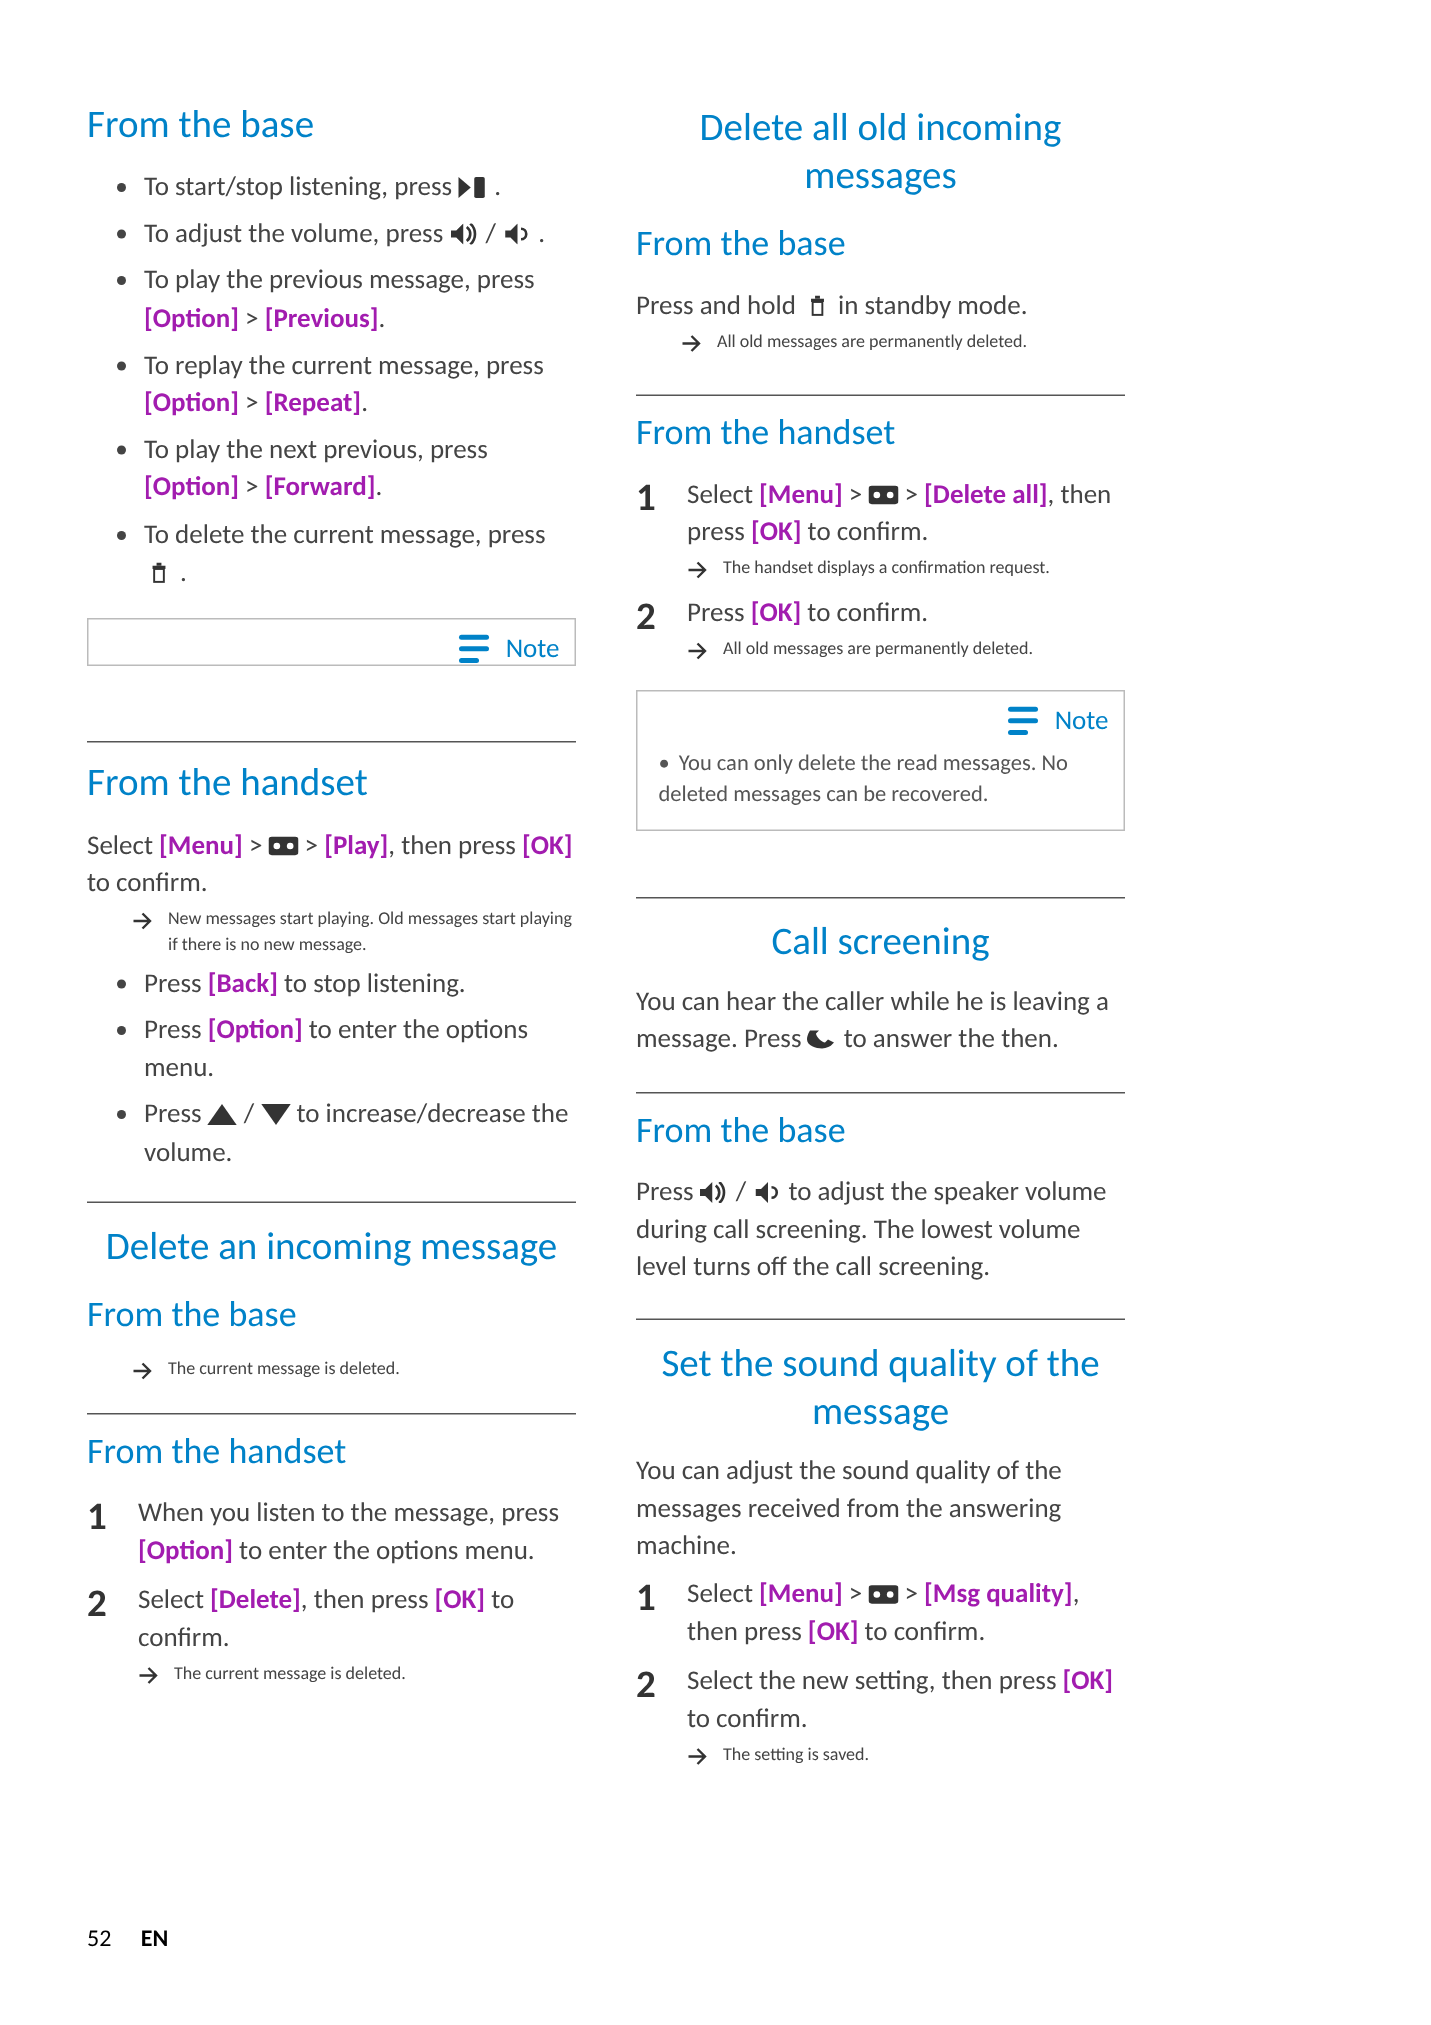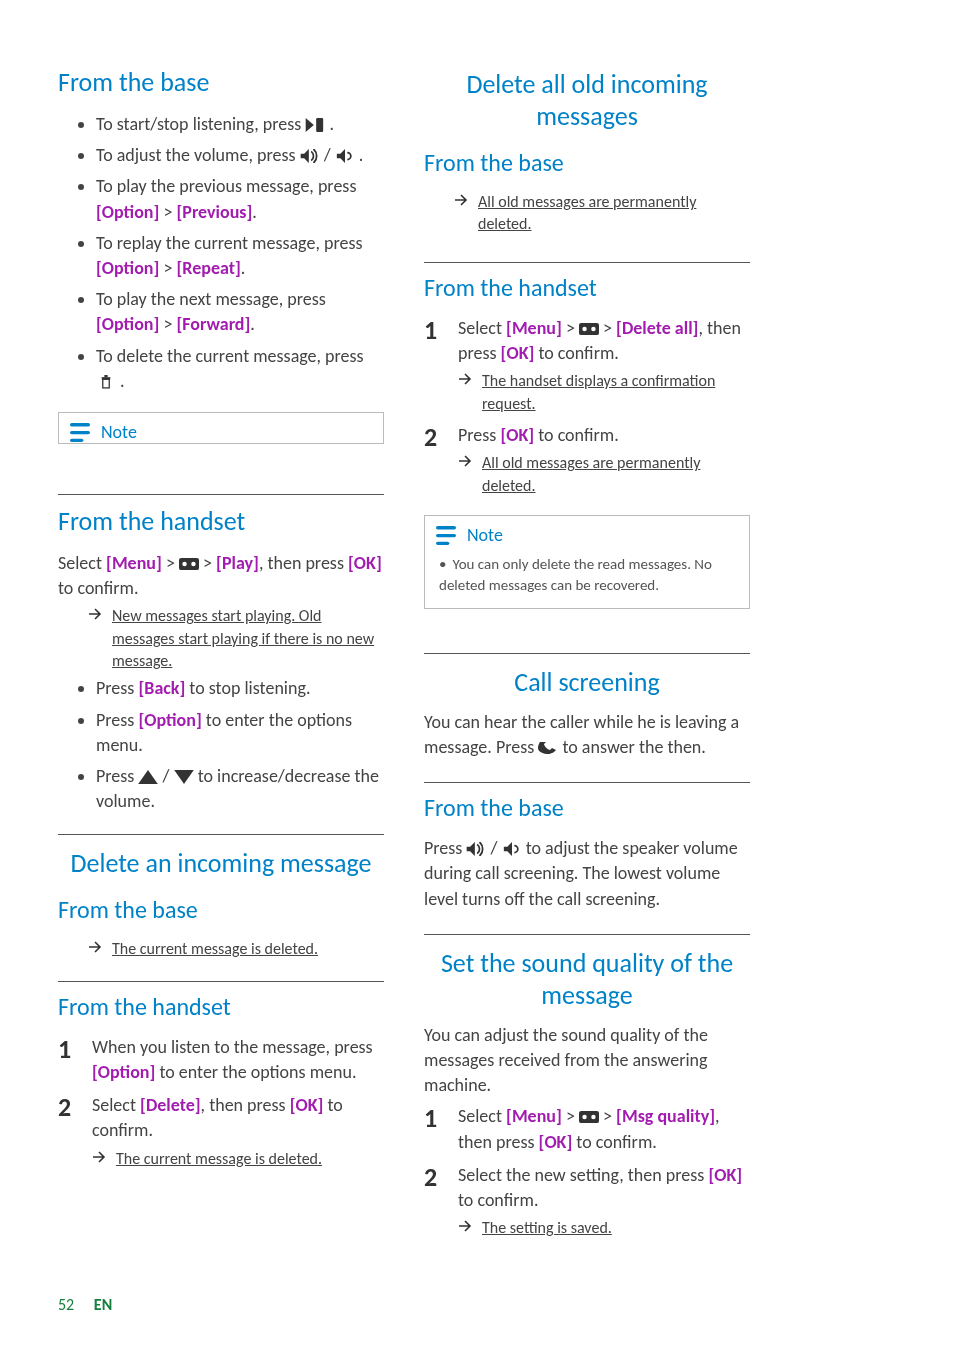--- a/index.html
+++ b/index.html
@@ -31,51 +31,51 @@
   .h3 { font-size: 26px; margin: 0 0 14px 0; padding-top: 4px; }
   .h2 { font-size: 26px; margin: 0 0 12px 0; padding-top: 6px; text-align: center; }
   .rule-top { border-top: 1px solid #555; margin-top: 20px; padding-top: 6px; }
   .body-text { font-size: 18px; line-height: 1.4; color: #444; }
   ul.bullets { margin: 4px 0 10px 0; padding-left: 38px; }
   ul.bullets li { margin-bottom: 6px; font-size: 18px; line-height: 1.4; color: #444; }
   .sub-result {
     display: flex;
     margin-left: 30px;
     margin-top: 4px;
-    font-size: 16px;
+    font-size: 12px;
     line-height: 1.4;
     color: #444;
-    text-decoration: underline;
   }
   .sub-result .arrow { flex: 0 0 auto; margin-right: 10px; margin-top:3px; }
   ol.steps { list-style: none; padding: 0; margin: 6px 0 10px 0; counter-reset: step; }
   ol.steps > li { display: flex; margin-bottom: 8px; }
   ol.steps > li .num { flex: 0 0 34px; font-size: 26px; font-weight: 600; color: #333; line-height: 1.1; }
   ol.steps > li .step-body { flex: 1; font-size: 18px; line-height: 1.4; color: #444; }
   .bold { font-weight: 600; color: #a21caf; }
   .note-box {
     border: 1px solid #bbb;
     margin-top: 18px;
     font-size: 15px;
     color: #555;
   }
   .note-head {
     display: flex;
     align-items: center;
     padding: 8px 10px 0 10px;
+    justify-content: flex-end;
   }
   .note-head .note-label { color: #0082c8; font-size: 18px; margin-left: 10px; }
   .note-body { padding: 8px 14px 12px 14px; line-height: 1.4; }
   .note-body .dot { margin-right: 6px; }
   .footer {
     position: absolute;
-    bottom: 36px;
+    bottom: 48px;
     left: 58px;
     font-size: 16px;
-    color: #15803d;
+    color: #000000;
   }
   .footer .pn { margin-right: 16px; }
   .footer .lang { font-weight: 600; }
   .icon-inline {
     display: inline-block;
     vertical-align: -2px;
     width: 20px;
     height: 14px;
   }
 </style>
@@ -157,21 +157,21 @@
           <span> &gt; </span>
           <span class="bold">[Previous]</span><span>.</span>
         </li>
         <li>
           <span>To replay the current message, press </span>
           <span class="bold">[Option]</span>
           <span> &gt; </span>
           <span class="bold">[Repeat]</span><span>.</span>
         </li>
         <li>
-          <span>To play the next message, press </span>
+          <span>To play the next previous, press </span>
           <span class="bold">[Option]</span>
           <span> &gt; </span>
           <span class="bold">[Forward]</span><span>.</span>
         </li>
         <li>
           <span>To delete the current message, press </span>
           <svg class="icon-inline" viewBox="0 0 10 13">
               <use href="#i-trash"></use>
             </svg>
           <span> .</span>
@@ -258,20 +258,27 @@
             </div>
           </div>
         </li>
       </ol>
     </div>
 
     <div class="col">
 
       <h3 class="h2 h-blue">Delete all old incoming messages</h3>
       <h4 class="h3 h-blue" style="font-size:24px;margin-top:12px">From the base</h4>
+      <div class="body-text">
+        <span>Press and hold </span>
+        <svg class="icon-inline" viewBox="0 0 10 13">
+            <use href="#i-trash"></use>
+          </svg>
+        <span> in standby mode.</span>
+      </div>
       <div class="sub-result">
         <svg class="arrow" width="14" height="12" viewBox="0 0 12 12">
             <use href="#i-arrow"></use>
           </svg>
         <div>All old messages are permanently deleted.</div>
       </div>
 
       <div class="rule-top" style="margin-top:26px"></div>
       <h4 class="h3 h-blue" style="font-size:24px">From the handset</h4>
       <ol class="steps">

